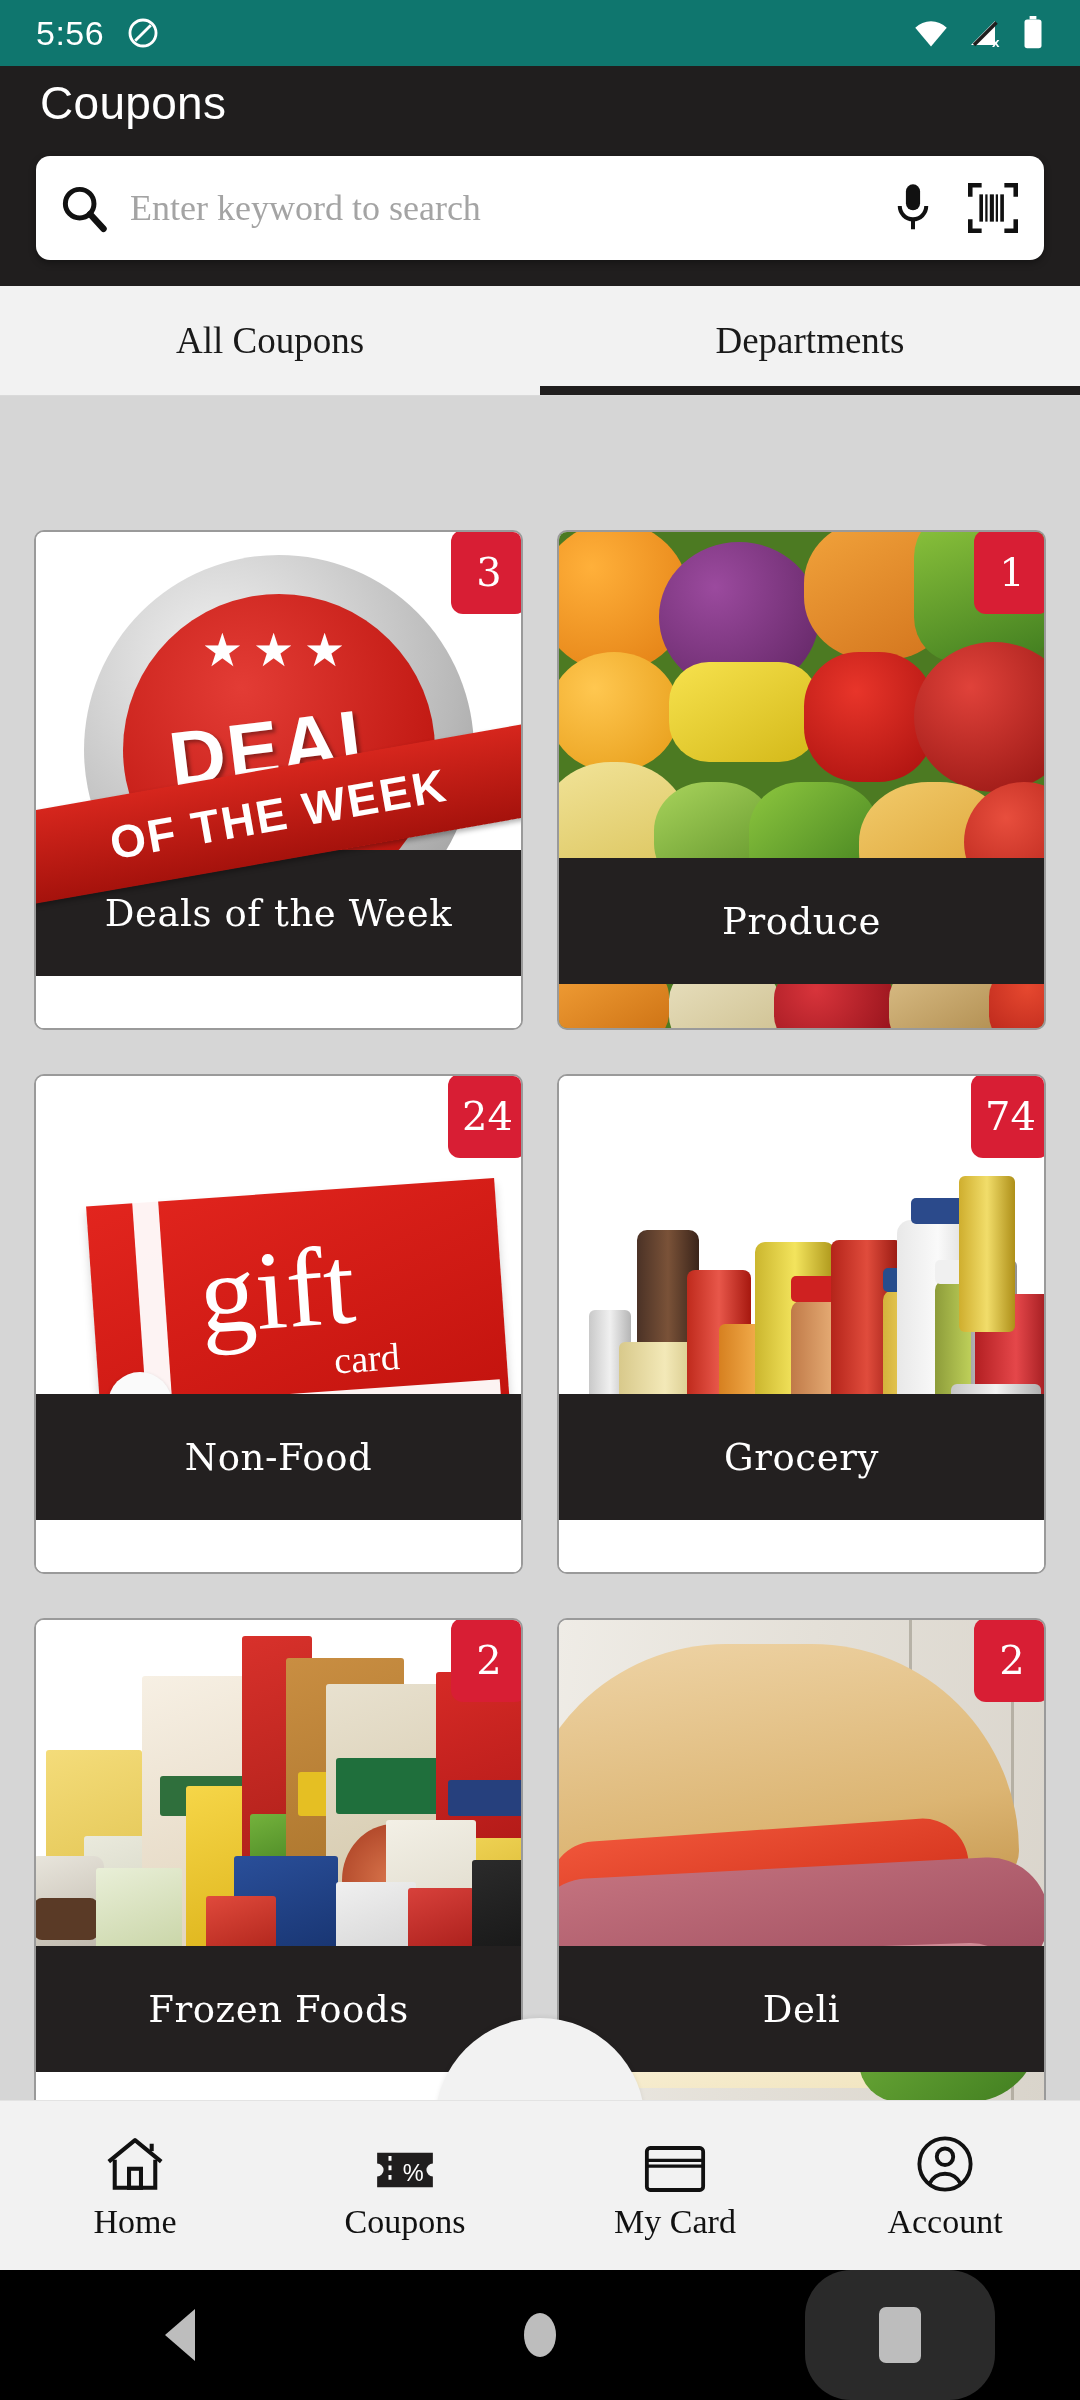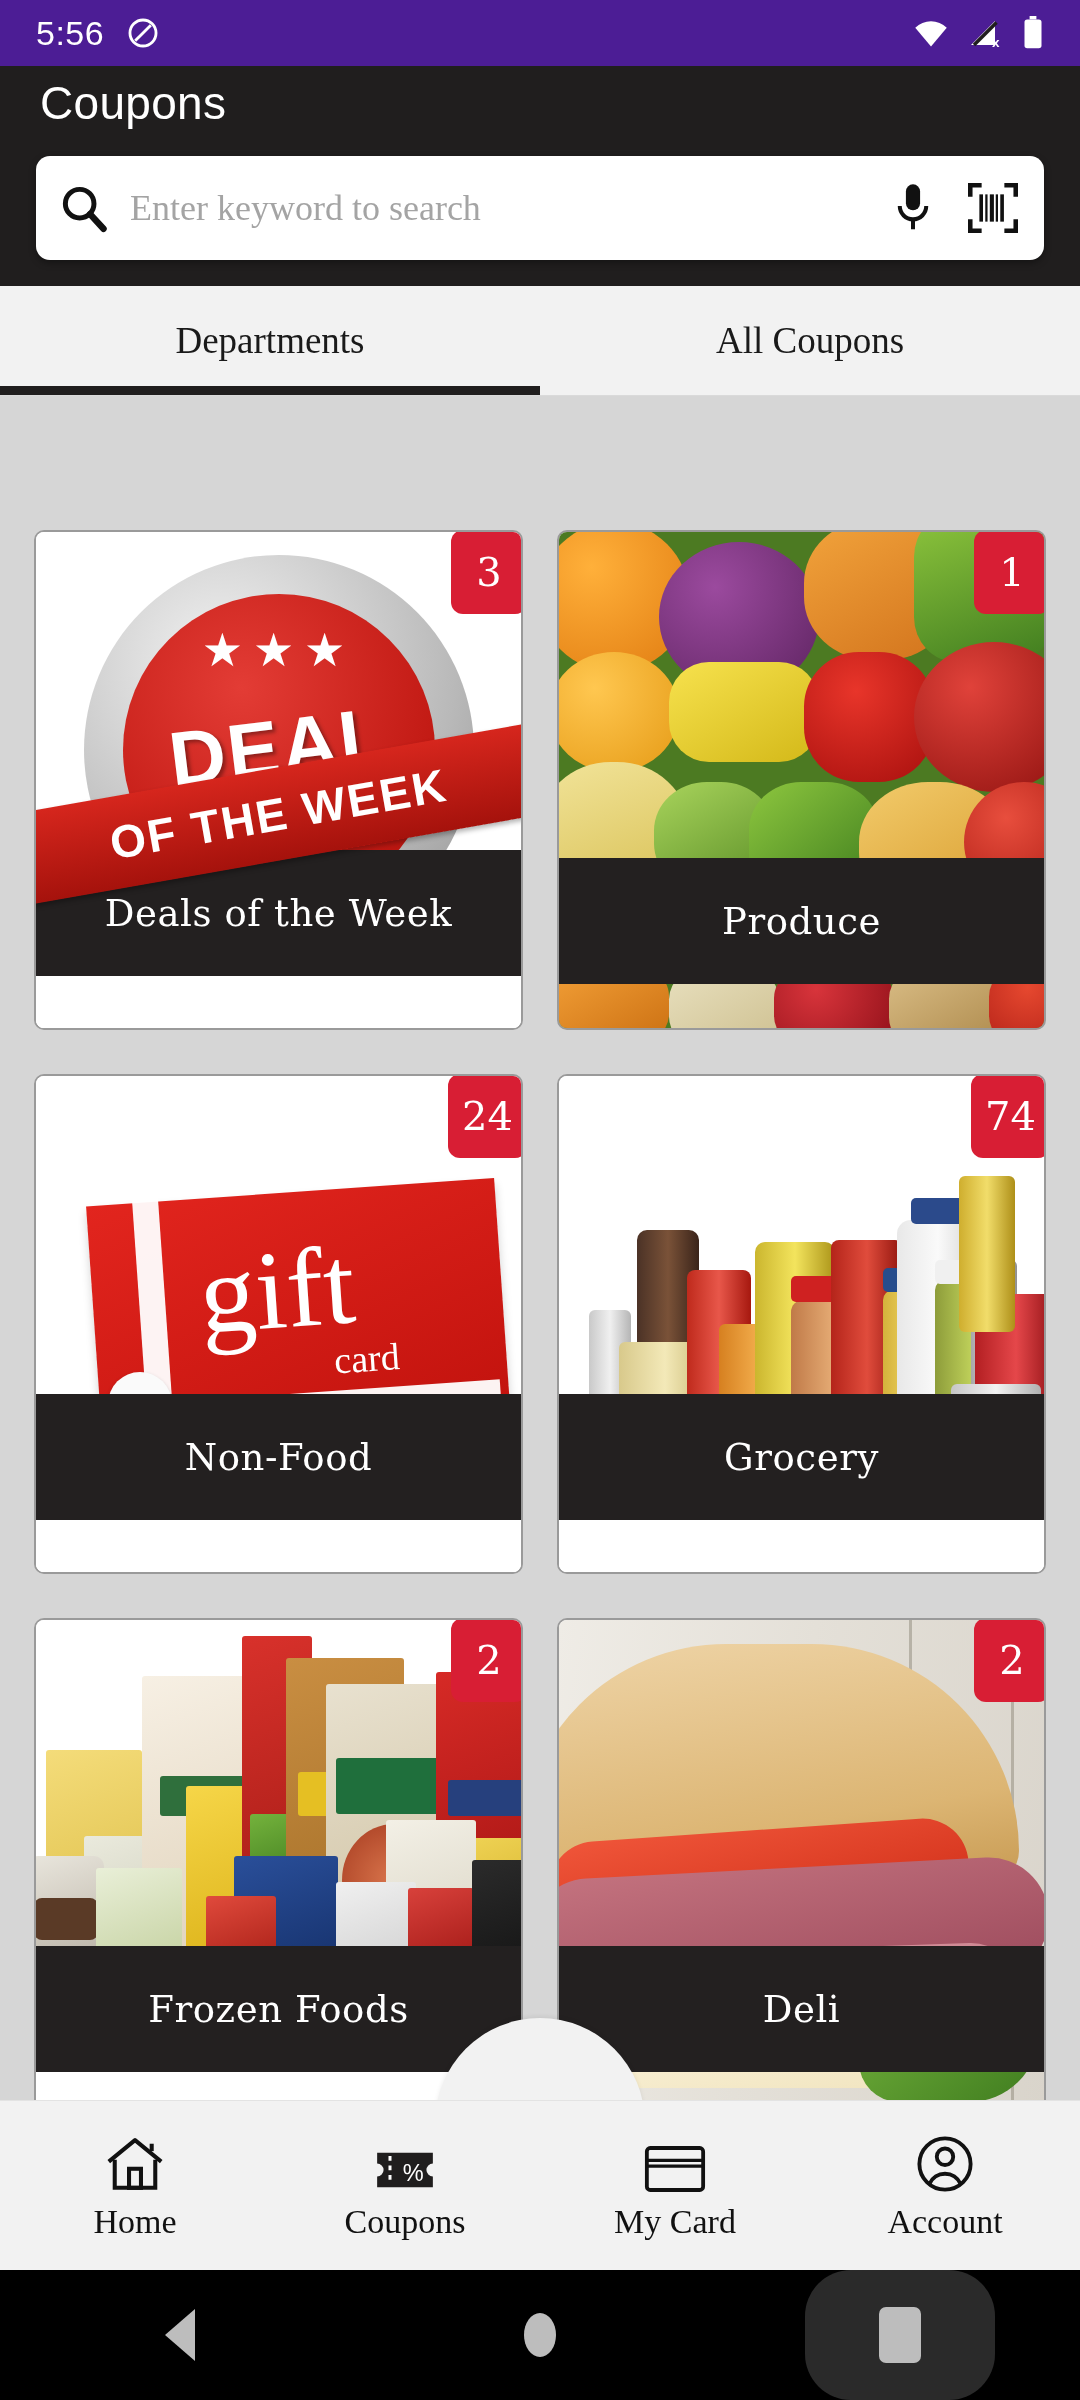--- a/index.html
+++ b/index.html
@@ -5,21 +5,21 @@
   * { margin:0; padding:0; box-sizing:border-box; }
   html, body {
     width:1080px; height:2400px;
     background:#d6d6d6;
     font-family:"Liberation Serif", serif;
     overflow:hidden;
   }
 
   
   .status-bar {
-    height:66px; background:#4c1d95; color:#fff;
+    height:66px; background:#0f766e; color:#fff;
     display:flex; align-items:center;
     padding:0 36px;
   }
   .status-left { display:flex; align-items:center; gap:22px; }
   .status-clock { font-size:34px; font-family:"Liberation Sans", sans-serif; letter-spacing:.5px; }
   .status-right { margin-left:auto; display:flex; align-items:center; gap:18px; }
   .icon-svg { display:block; }
 
   
   .app-header { background:#201e1e; padding:0 36px 26px 36px; }
@@ -304,25 +304,25 @@
               <rect x="12.2" y="5" width="1" height="12"></rect>
             <rect x="14.2" y="5" width="1.6" height="12"></rect>
           </g>
         </svg>
       </span>
     </span>
   </div>
 </div>
 
 <div class="tab-bar">
+  <div class="tab">
+    <span>All Coupons</span>
+  </div>
   <div class="tab active">
     <span>Departments</span>
-  </div>
-  <div class="tab">
-    <span>All Coupons</span>
   </div>
 </div>
 
 <div class="grid-scroll">
   <div class="grid">
 
     <div class="card">
       <div class="card-img seal-bg fill">
         <div class="seal">
           <div class="seal-inner">

